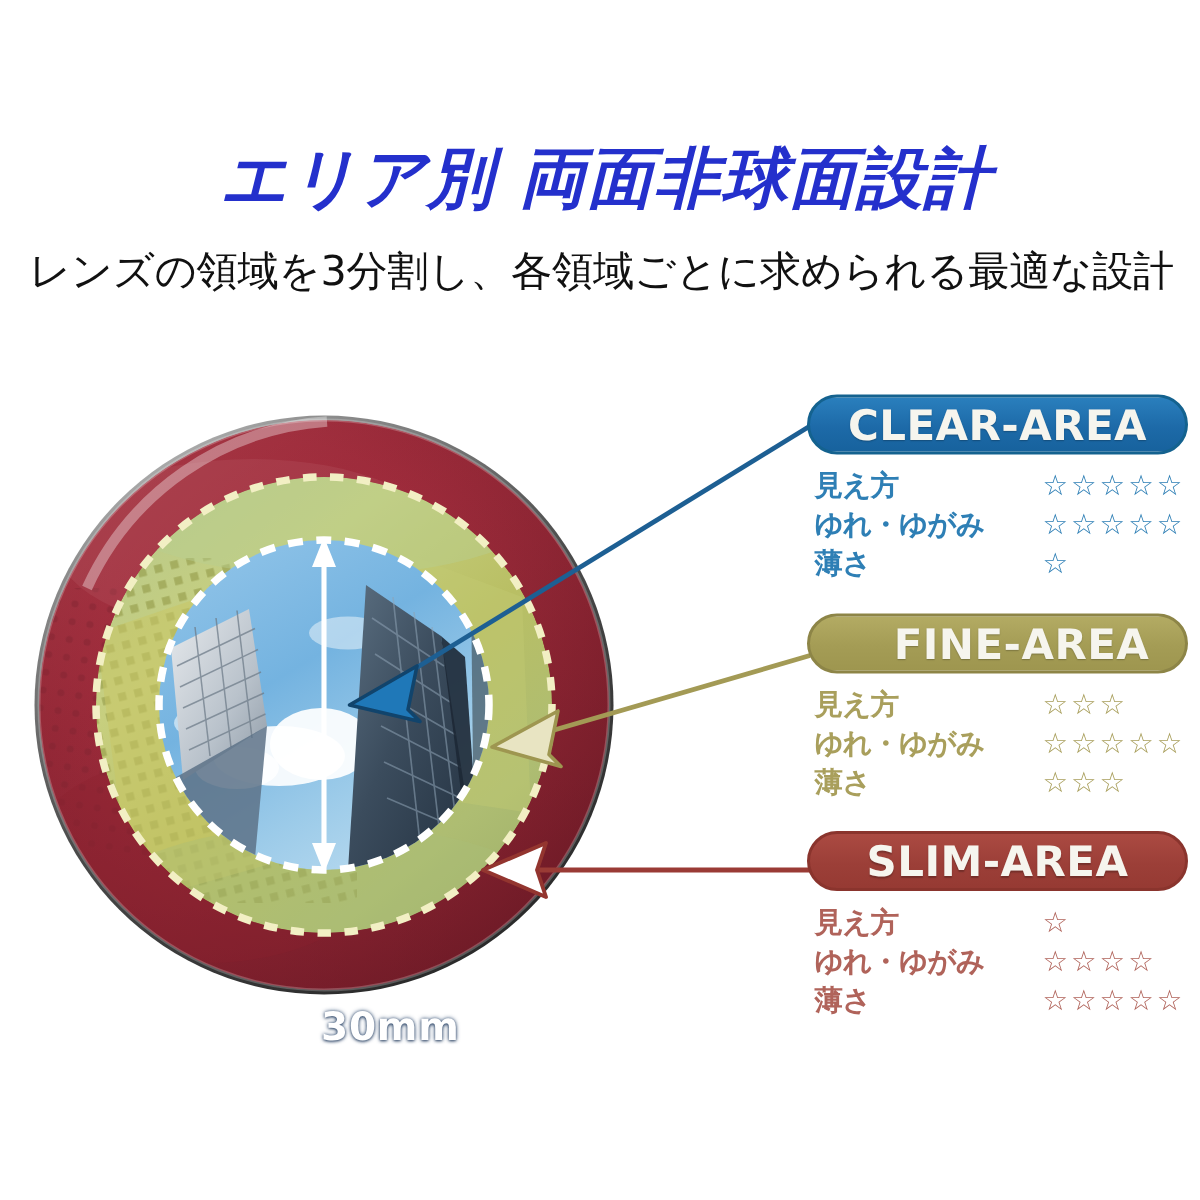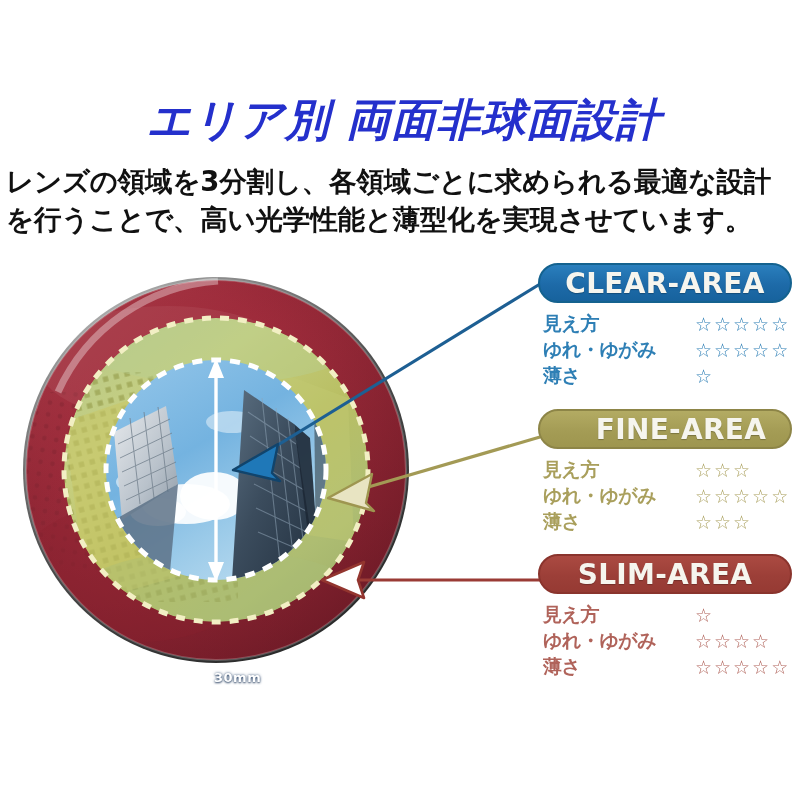--- a/index.html
+++ b/index.html
@@ -39,42 +39,43 @@
     white-space: nowrap;
     font-style: italic;
   }
 
   .subcopy {
     position: absolute;
     left: 6px;
     top: 163px;
     width: 790px;
     font-size: 27.5px;
-    font-weight: 700;
+    font-weight: 400;
     color: #111111;
     line-height: 1.38;
     letter-spacing: -0.2px;
+    text-align: center;
   }
   .subcopy .ln { display: block; white-space: nowrap; }
 
   
   #lens-figure {
     position: absolute;
     left: 18px;
     top: 272px;
     width: 396px;
     height: 396px;
   }
   #lens-svg { display: block; width: 396px; height: 396px; }
 
   .dim-label {
     position: absolute;
     left: 196px;
     top: 398px;
-    font-size: 13px;
+    font-size: 26px;
     font-weight: bold;
     color: #ffffff;
     text-shadow: 0 0 3px rgba(40,70,110,.85), 0 1px 2px rgba(30,50,80,.8);
     letter-spacing: 0.5px;
     pointer-events: none;
   }
 
   
   #connectors {
     position: absolute;
@@ -148,21 +149,20 @@
 </style>
 </head>
 <body>
 
 <div id="stage">
 
   <div class="headline">エリア別 両面非球面設計</div>
 
   <div class="subcopy">
     <span class="ln">レンズの領域を3分割し、各領域ごとに求められる最適な設計</span>
-    <span class="ln">を行うことで、高い光学性能と薄型化を実現させています。</span>
   </div>
 
   <div id="lens-figure">
     <svg id="lens-svg" viewBox="0 0 396 396" xmlns="http://www.w3.org/2000/svg">
       <defs>
         <radialGradient id="gSlim" cx="42%" cy="34%" r="72%">
           <stop offset="0%" stop-color="#a8303e"></stop>
           <stop offset="42%" stop-color="#9e2b3b"></stop>
           <stop offset="74%" stop-color="#8d2533"></stop>
           <stop offset="100%" stop-color="#7d1f2c"></stop>

